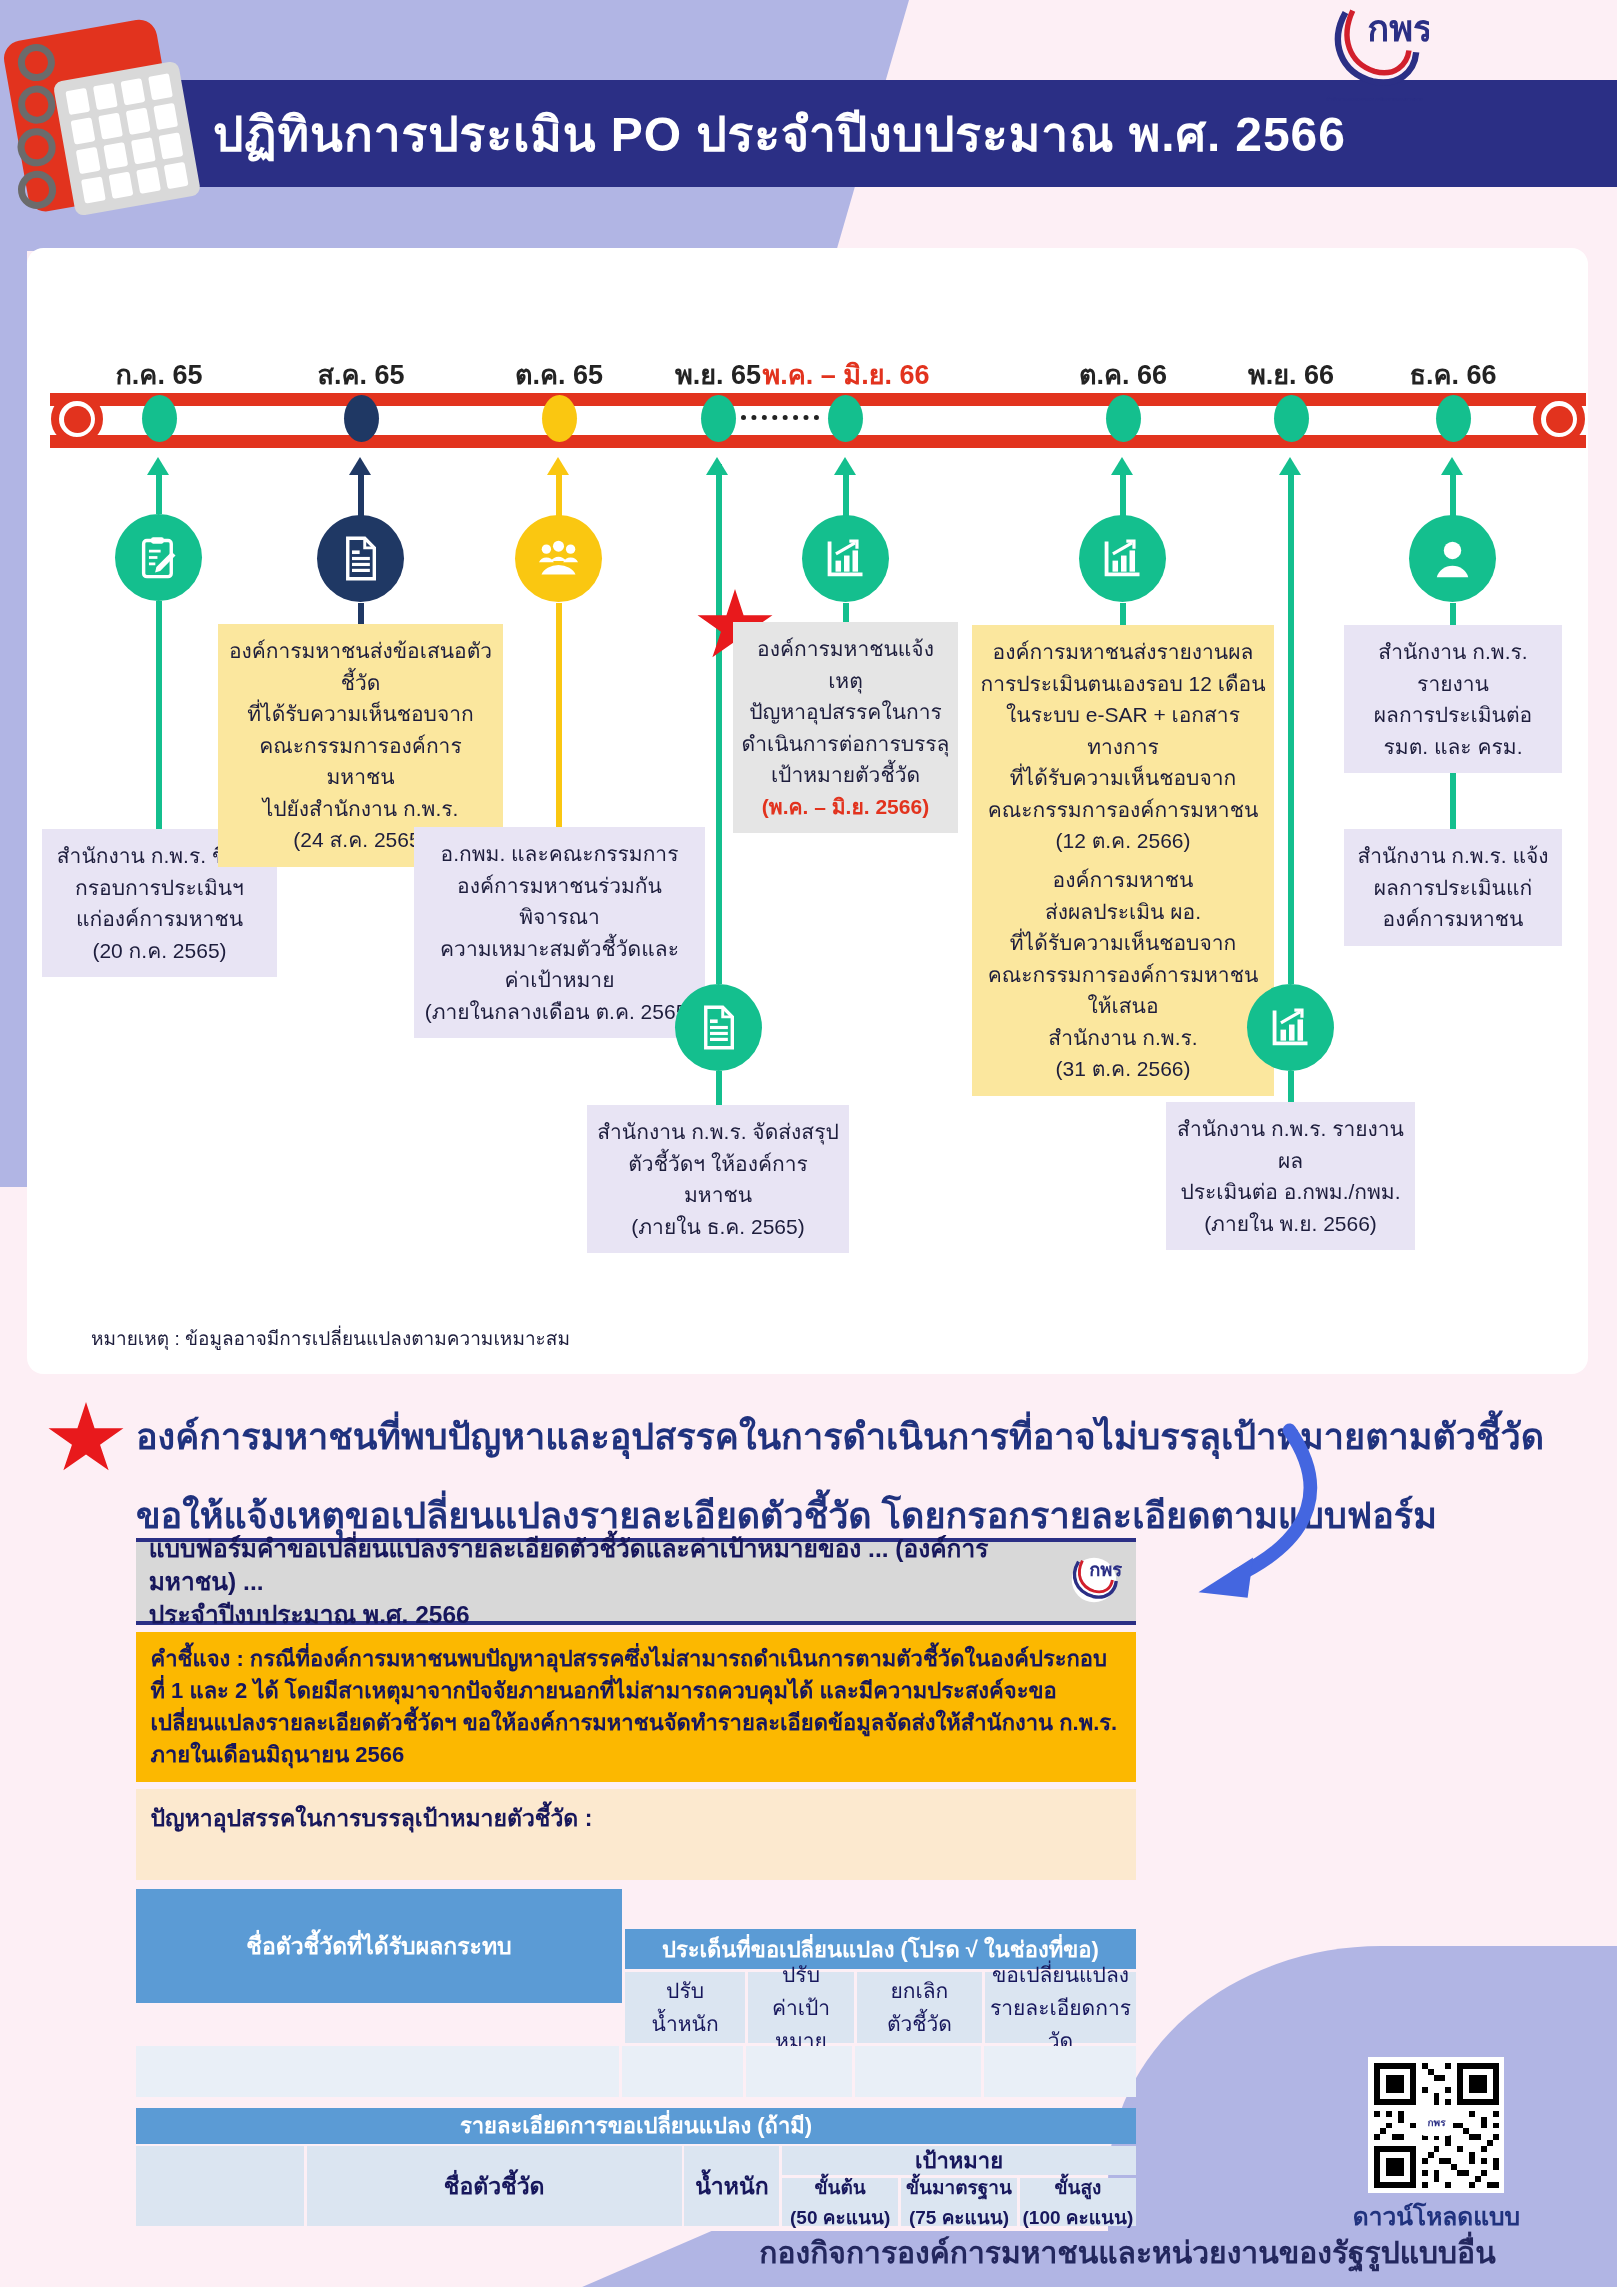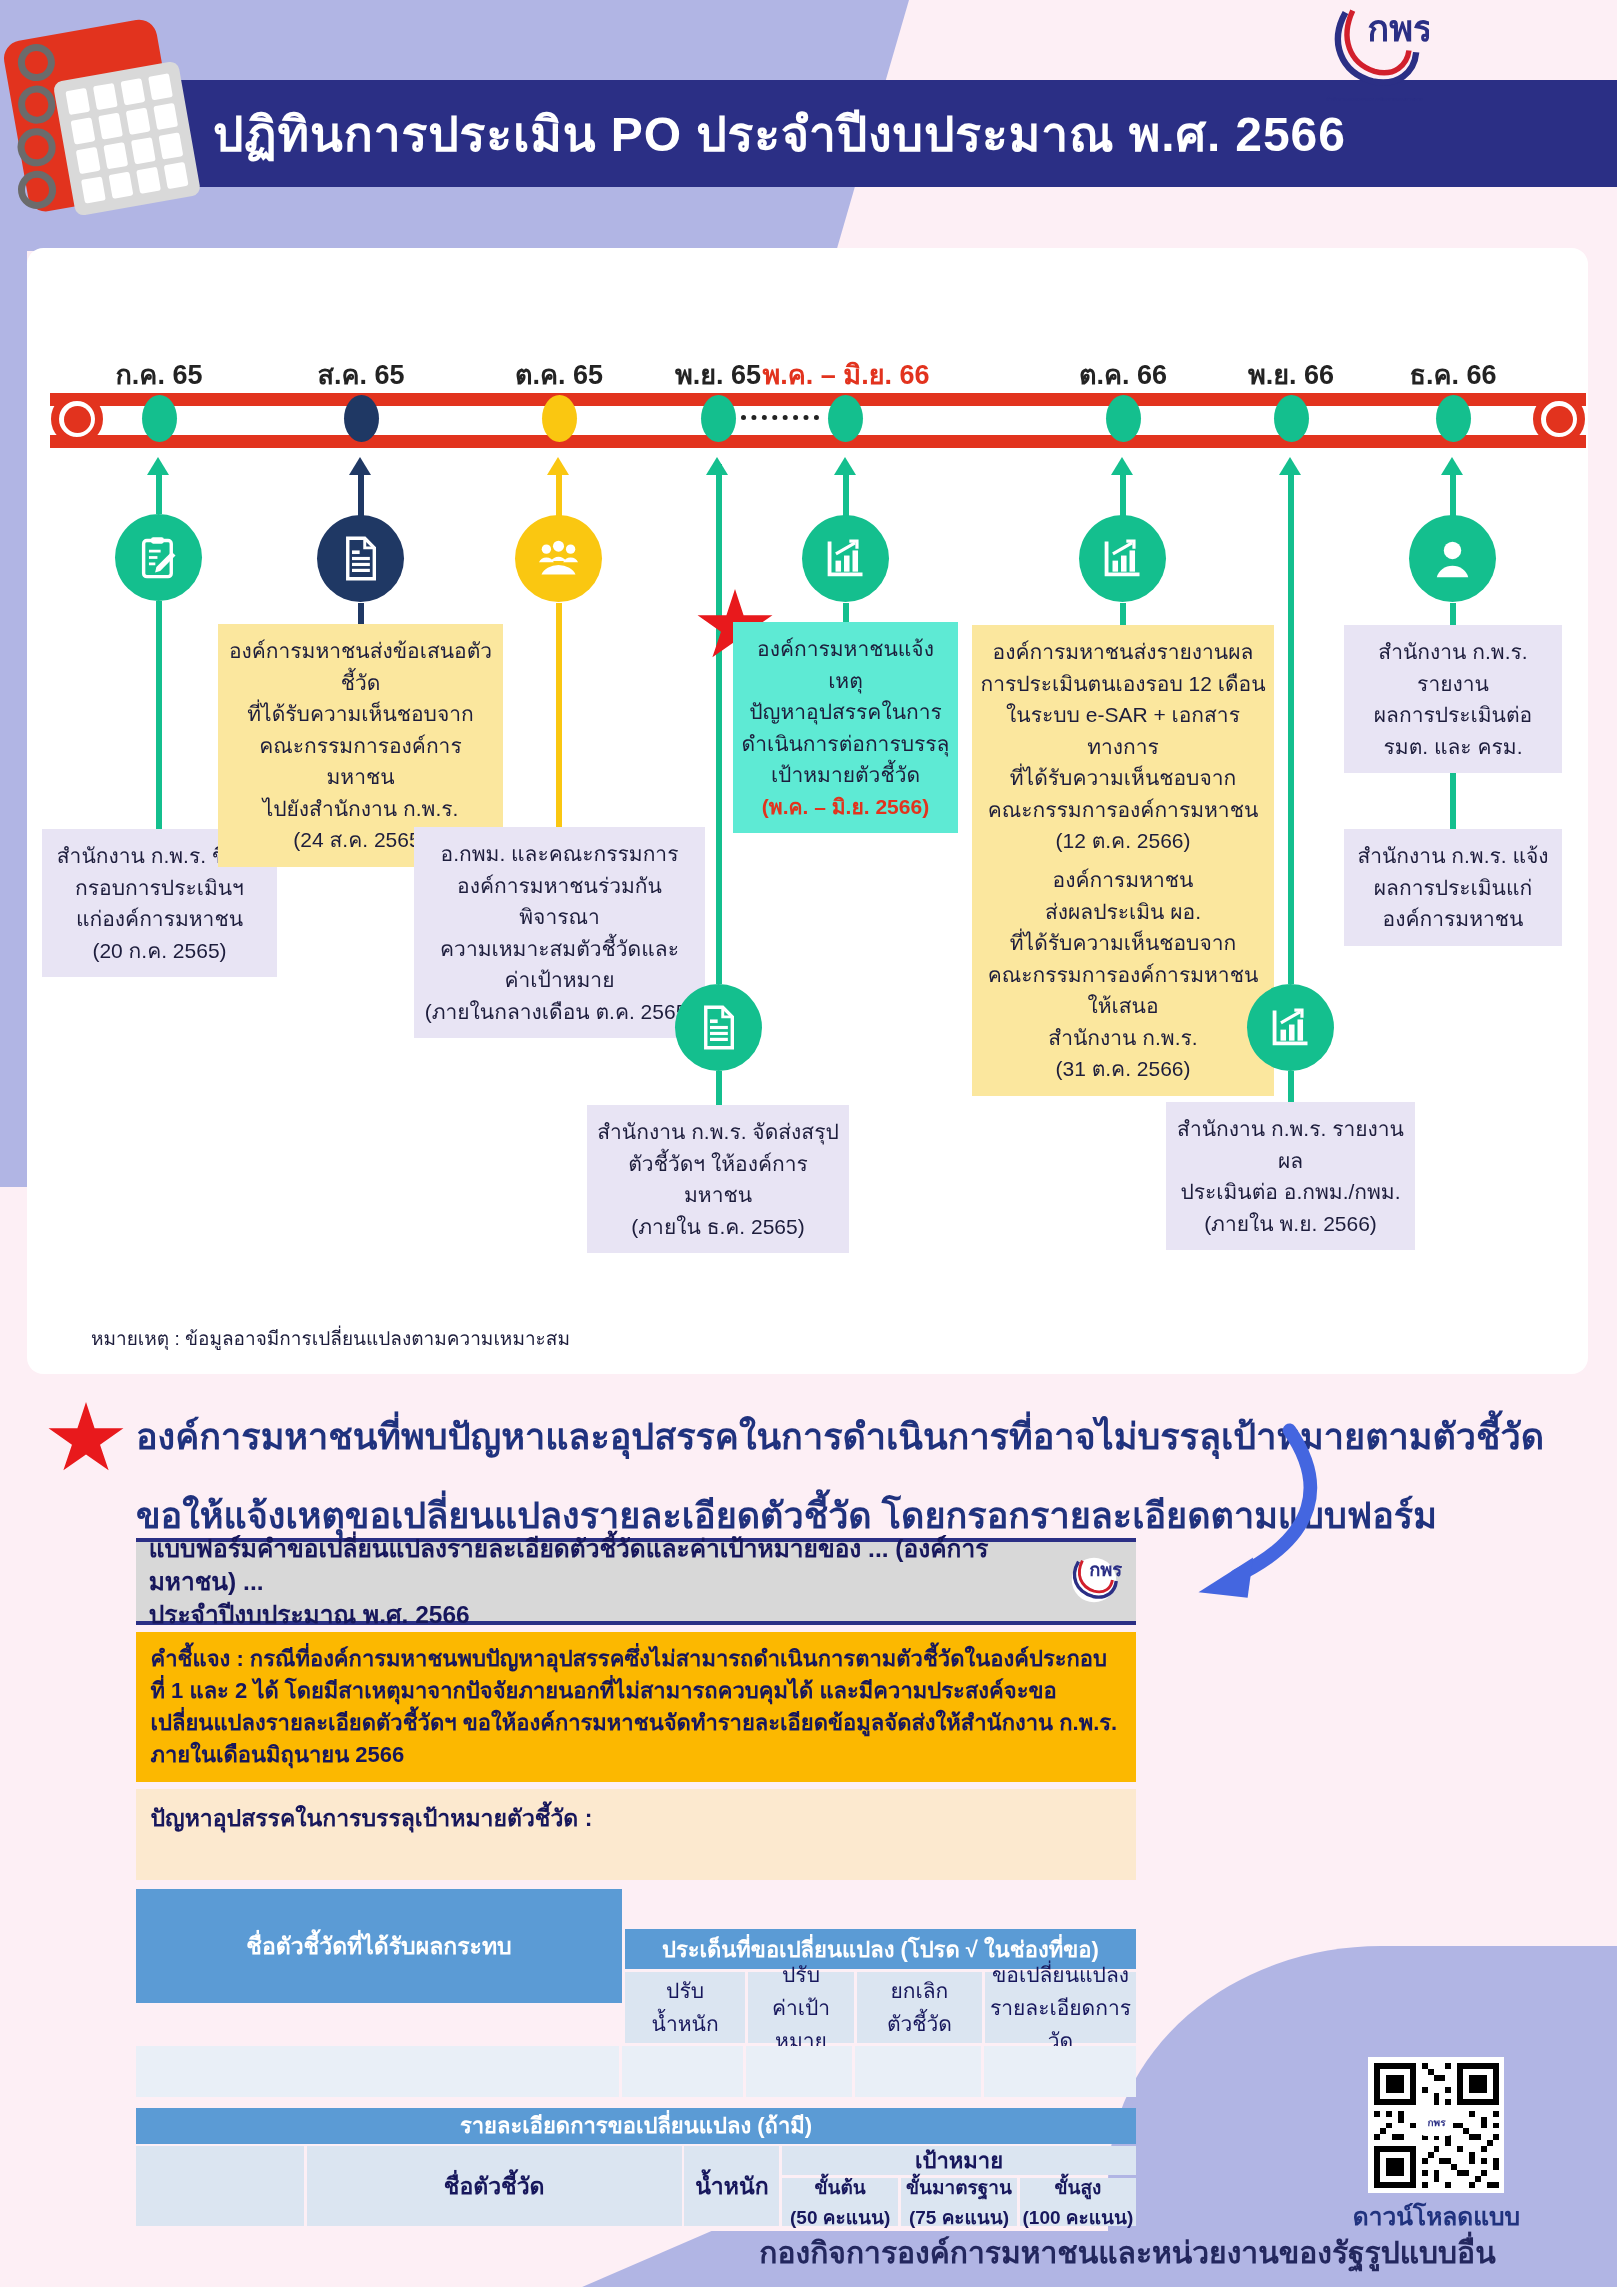--- a/index.html
+++ b/index.html
@@ -53,21 +53,21 @@
   .arrowhead.green{border-bottom:18px solid #14bf8e;}
   .arrowhead.navy{border-bottom:18px solid #1f3864;}
   .arrowhead.yellow{border-bottom:18px solid #fac711;}
   .icon-circle{width:87px;height:87px;border-radius:50%;display:flex;align-items:center;justify-content:center;}
   .icon-circle.green{background:#14bf8e;} .icon-circle.navy{background:#1f3864;} .icon-circle.yellow{background:#fac711;}
   .icon-circle svg{width:51px;height:51px;}
   .mbox{box-sizing:border-box;padding:11px 7.3px;font-size:21px;line-height:1.5;text-align:center;
     white-space:pre-line;color:#1d1d3c;}
   .mbox.lavender{background:#e8e4f4;}
   .mbox.cream-yellow{background:#fbe79e;}
-  .mbox.gold{background:#5eead4;}
+  .mbox.gold{background:#e5e5e5;}
   .mbox .redline{color:#e2331e;font-weight:bold;}
   .star{width:78px;height:75px;background:#e8191c;
     clip-path:polygon(50% 0%,61% 35%,98% 35%,68% 57%,79% 91%,50% 70%,21% 91%,32% 57%,2% 35%,39% 35%);}
   .note{font-size:19px;color:#1d1d3c;}
   
   .callout{left:136px;top:1397px;width:1418px;font-size:36px;font-weight:bold;color:#20327e;line-height:2.2;}
   .callout .deadline{color:#d41f17;font-style:italic;text-decoration:underline;}
   
   .form{left:136px;top:1538px;width:1000px;}
   .f-header{box-sizing:border-box;height:87px;background:#d8d8d8;border-top:4.5px solid #2b2f85;border-bottom:4.5px solid #2b2f85;

